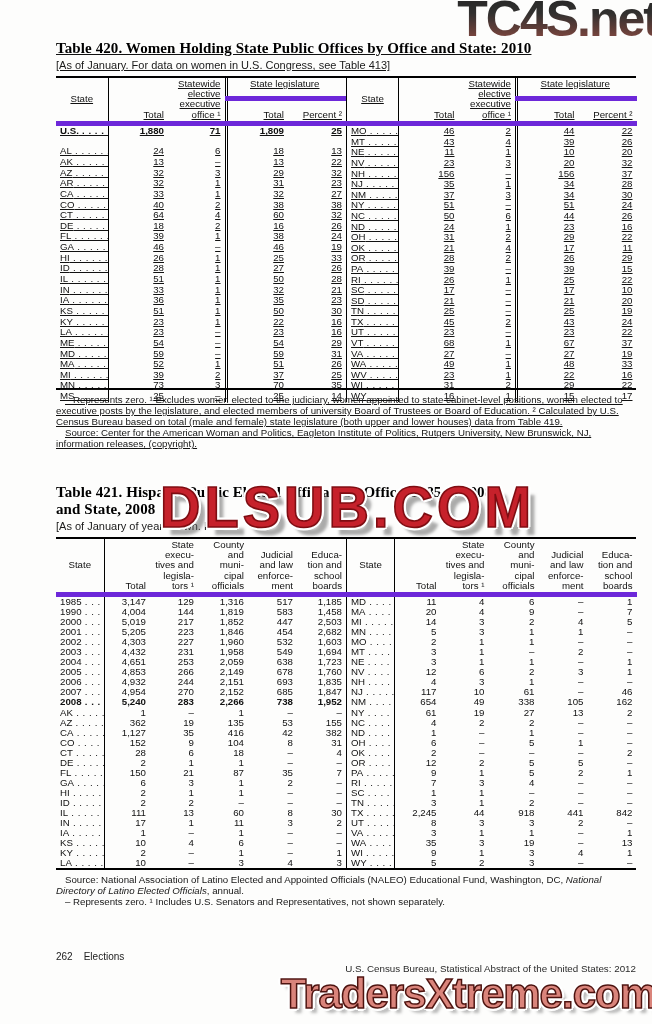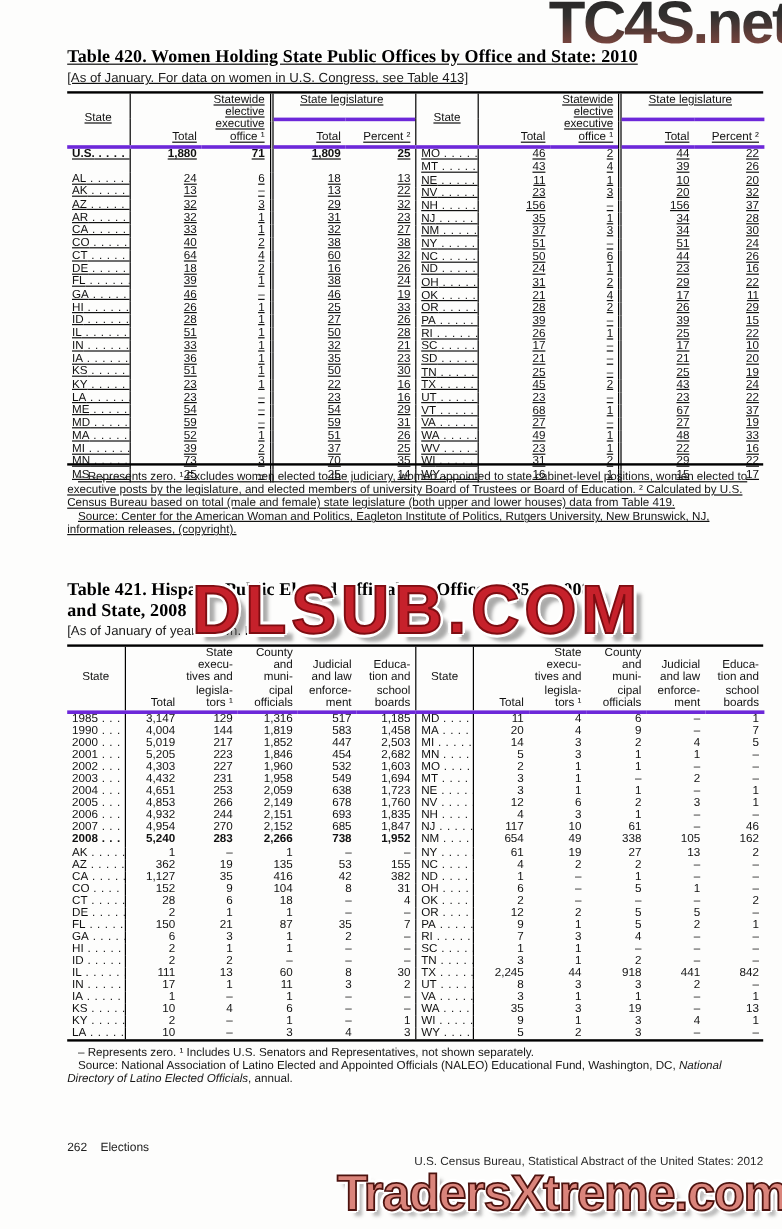--- a/index.html
+++ b/index.html
@@ -26,21 +26,21 @@
   
   .tbl-wrap{
     display:flex;align-items:stretch;
     border-top:2px solid #000;border-bottom:2px solid #000;
   }
   table{border-collapse:collapse;table-layout:fixed;font-size:9.7px;}
   table.half{width:290px;}
   table.right{border-left:1px solid #000;}
   th,td{padding:0;}
   thead th{
-    font-weight:normal;border-bottom:3px solid #6d28d9;
+    font-weight:normal;border-bottom:5px solid #6d28d9;
     line-height:10.2px;padding:1px 4px 1px 0;
   }
   th.lbl-h{text-align:center;vertical-align:middle;border-right:1px solid #000;padding:0;}
   th.num-h{text-align:right;vertical-align:bottom;}
   .pre{white-space:pre-line;}
   th.grp{text-align:center;vertical-align:top;padding-bottom:1px;}
   .t420 th.grp,.t420 th.dl,.t420 td:nth-child(4){border-left:3px double #000;}
 
   td{line-height:10.1px;}
   .t421 td{line-height:10.05px;}
@@ -1029,22 +1029,22 @@
               <td class="num">2</td>
               <td class="num">3</td>
               <td class="num">–</td>
               <td class="num">–</td>
             </tr>
           </tbody>
       </table>
     </div>
 
     <div class="fn">
+      <p><span>Source: National Association of Latino Elected and Appointed Officials (NALEO) Educational Fund, Washington, DC, </span><i>National Directory of Latino Elected Officials</i><span>, annual.</span></p>
       <p>– Represents zero. ¹ Includes U.S. Senators and Representatives, not shown separately.</p>
-      <p><span>Source: National Association of Latino Elected and Appointed Officials (NALEO) Educational Fund, Washington, DC, </span><i>National Directory of Latino Elected Officials</i><span>, annual.</span></p>
     </div>
   </div>
 
   <div class="wm wm-mid">DLSUB.COM</div>
 
   <div class="footer-left">
     <span class="pagenum">262</span><span class="section">Elections</span>
   </div>
   <div class="footer-right">U.S. Census Bureau, Statistical Abstract of the United States: 2012</div>
 

